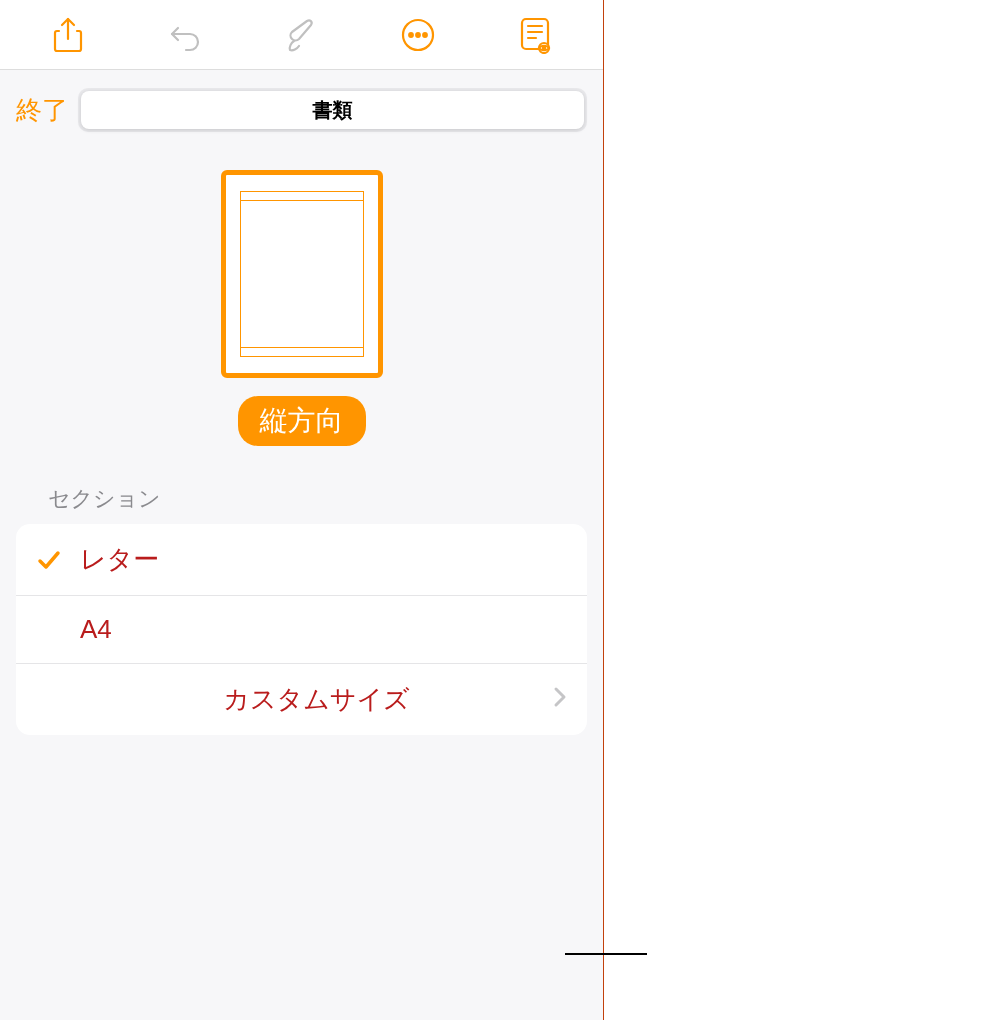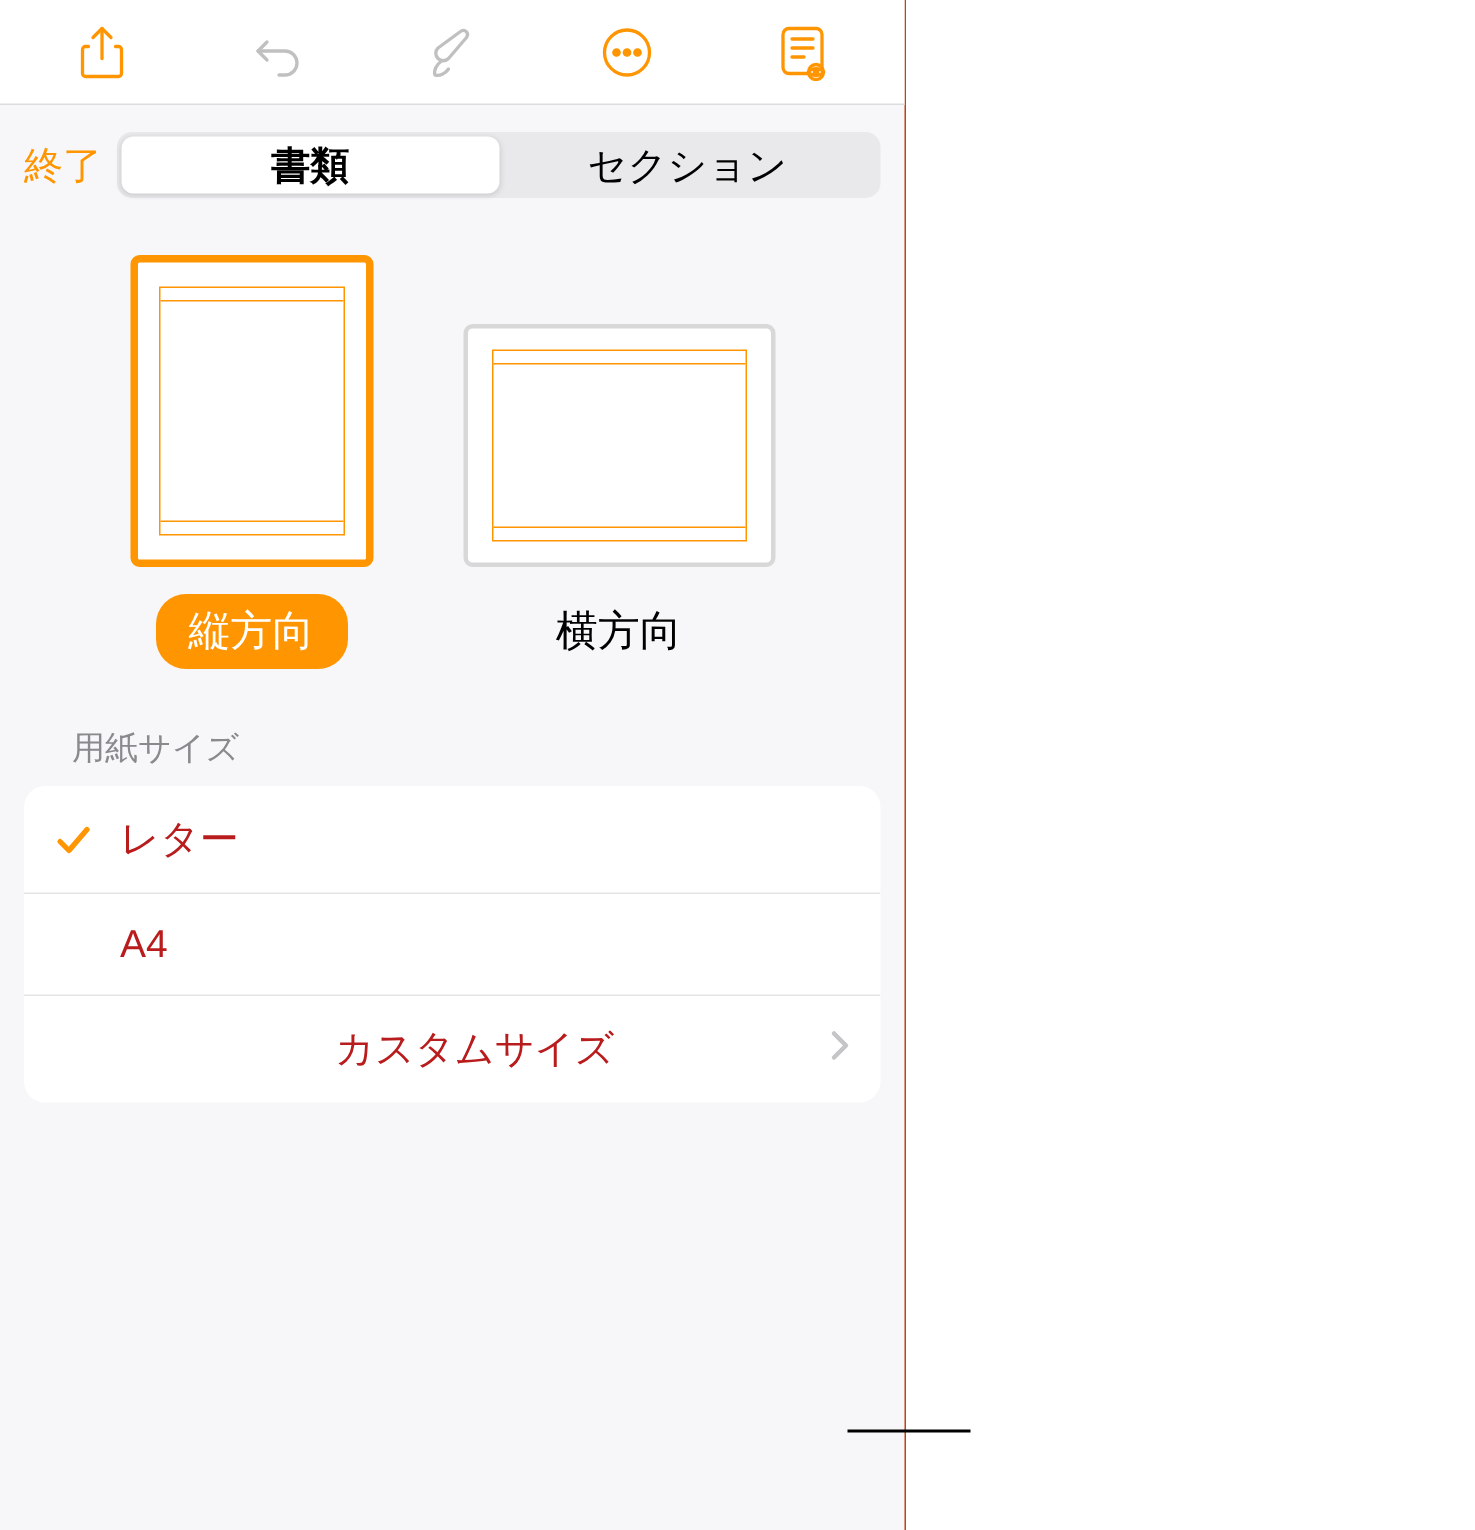--- a/index.html
+++ b/index.html
@@ -62,21 +62,21 @@
       background: #e9e9ec;
       border-radius: 10px;
       padding: 3px;
       height: 44px;
     }
     .seg-item {
       flex: 1;
       display: flex;
       align-items: center;
       justify-content: center;
-      font-size: 26px;
+      font-size: 20px;
       color: #000;
       border-radius: 8px;
       cursor: pointer;
     }
     .seg-item.active {
       background: #fff;
       font-weight: 600;
       box-shadow: 0 1px 4px rgba(0,0,0,0.15);
     }
     .orientation-row {
@@ -270,46 +270,36 @@
         <circle cx="26" cy="32" r="2.2" fill="currentColor" stroke="none"></circle>
         <path d="M21 32 c2 -3 8 -3 10 0 c-2 3 -8 3 -10 0z"></path>
       </svg>
     </div>
   </div>
 
   <div class="header-row">
     <div class="done-btn">終了</div>
     <div class="seg-control">
       <div class="seg-item active">書類</div>
-      <div class="seg-item">セクション</div>
     </div>
   </div>
 
   <div class="orientation-row">
     <div class="orient-option">
       <div class="page-preview portrait selected">
         <div class="page-inner">
           <div class="page-hline" style="top:8px"></div>
           <div class="page-hline" style="bottom:8px"></div>
         </div>
       </div>
       <div class="orient-label selected">縦方向</div>
     </div>
-    <div class="orient-option">
-      <div class="page-preview landscape">
-        <div class="page-inner">
-          <div class="page-hline" style="top:8px"></div>
-          <div class="page-hline" style="bottom:8px"></div>
-        </div>
-      </div>
-      <div class="orient-label">横方向</div>
-    </div>
   </div>
 
-  <div class="section-header">用紙サイズ</div>
+  <div class="section-header">セクション</div>
   <div class="list-group">
     <div class="list-row">
       <div class="check-slot">
         <svg width="26" height="26" viewBox="0 0 26 26" fill="none" stroke="#ff9500" stroke-width="3.5" stroke-linecap="round" stroke-linejoin="round">
           <path d="M4 14 L10 20 L22 6"></path>
         </svg>
       </div>
       <div class="list-label">レター</div>
     </div>
     <div class="list-row">

